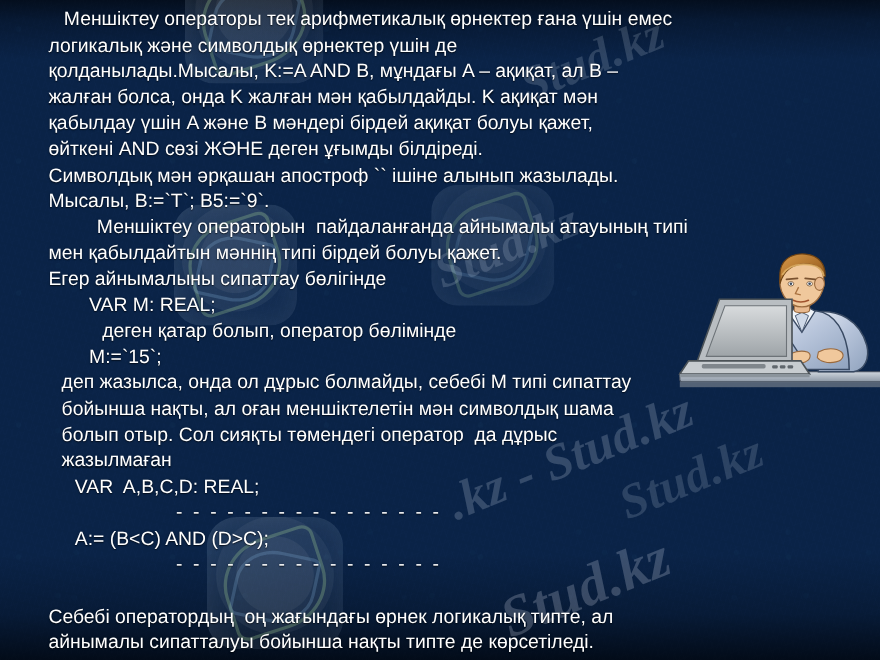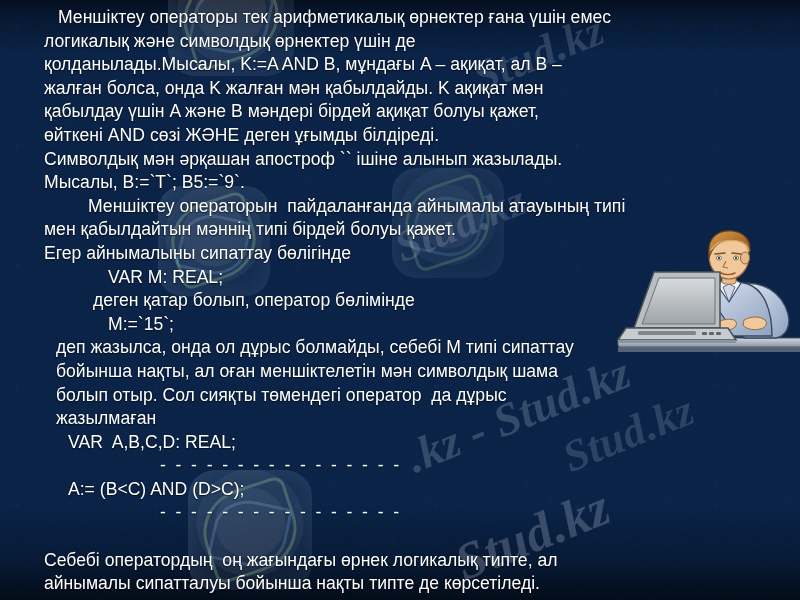--- a/index.html
+++ b/index.html
@@ -149,21 +149,21 @@
     color:#ffffff;
     font-size:17.6px;
     line-height:23.6px;
     text-shadow:0 1px 1px rgba(0,0,0,0.55), 0 0 2px rgba(0,0,0,0.35);
     white-space:pre-wrap;
   }
   .ln{ display:block; padding-left:56px; }
   .ln.i0 { padding-left:58px; }
   .ln.i1 { padding-left:44px; }
   .ln.i2 { padding-left:88px; }
-  .ln.ind { padding-left:108px; }
+  .ln.ind { padding-left:81px; }
   .ln.ind2{ padding-left:68px; }
   .ln.ind3{ padding-left:160px; }
   .ln.tight{ }
 
   .dash{ letter-spacing:2.4px; }
 
   
   .clipart{
     position:absolute; z-index:7;
     left:616px; top:228px; width:190px; height:146px;

